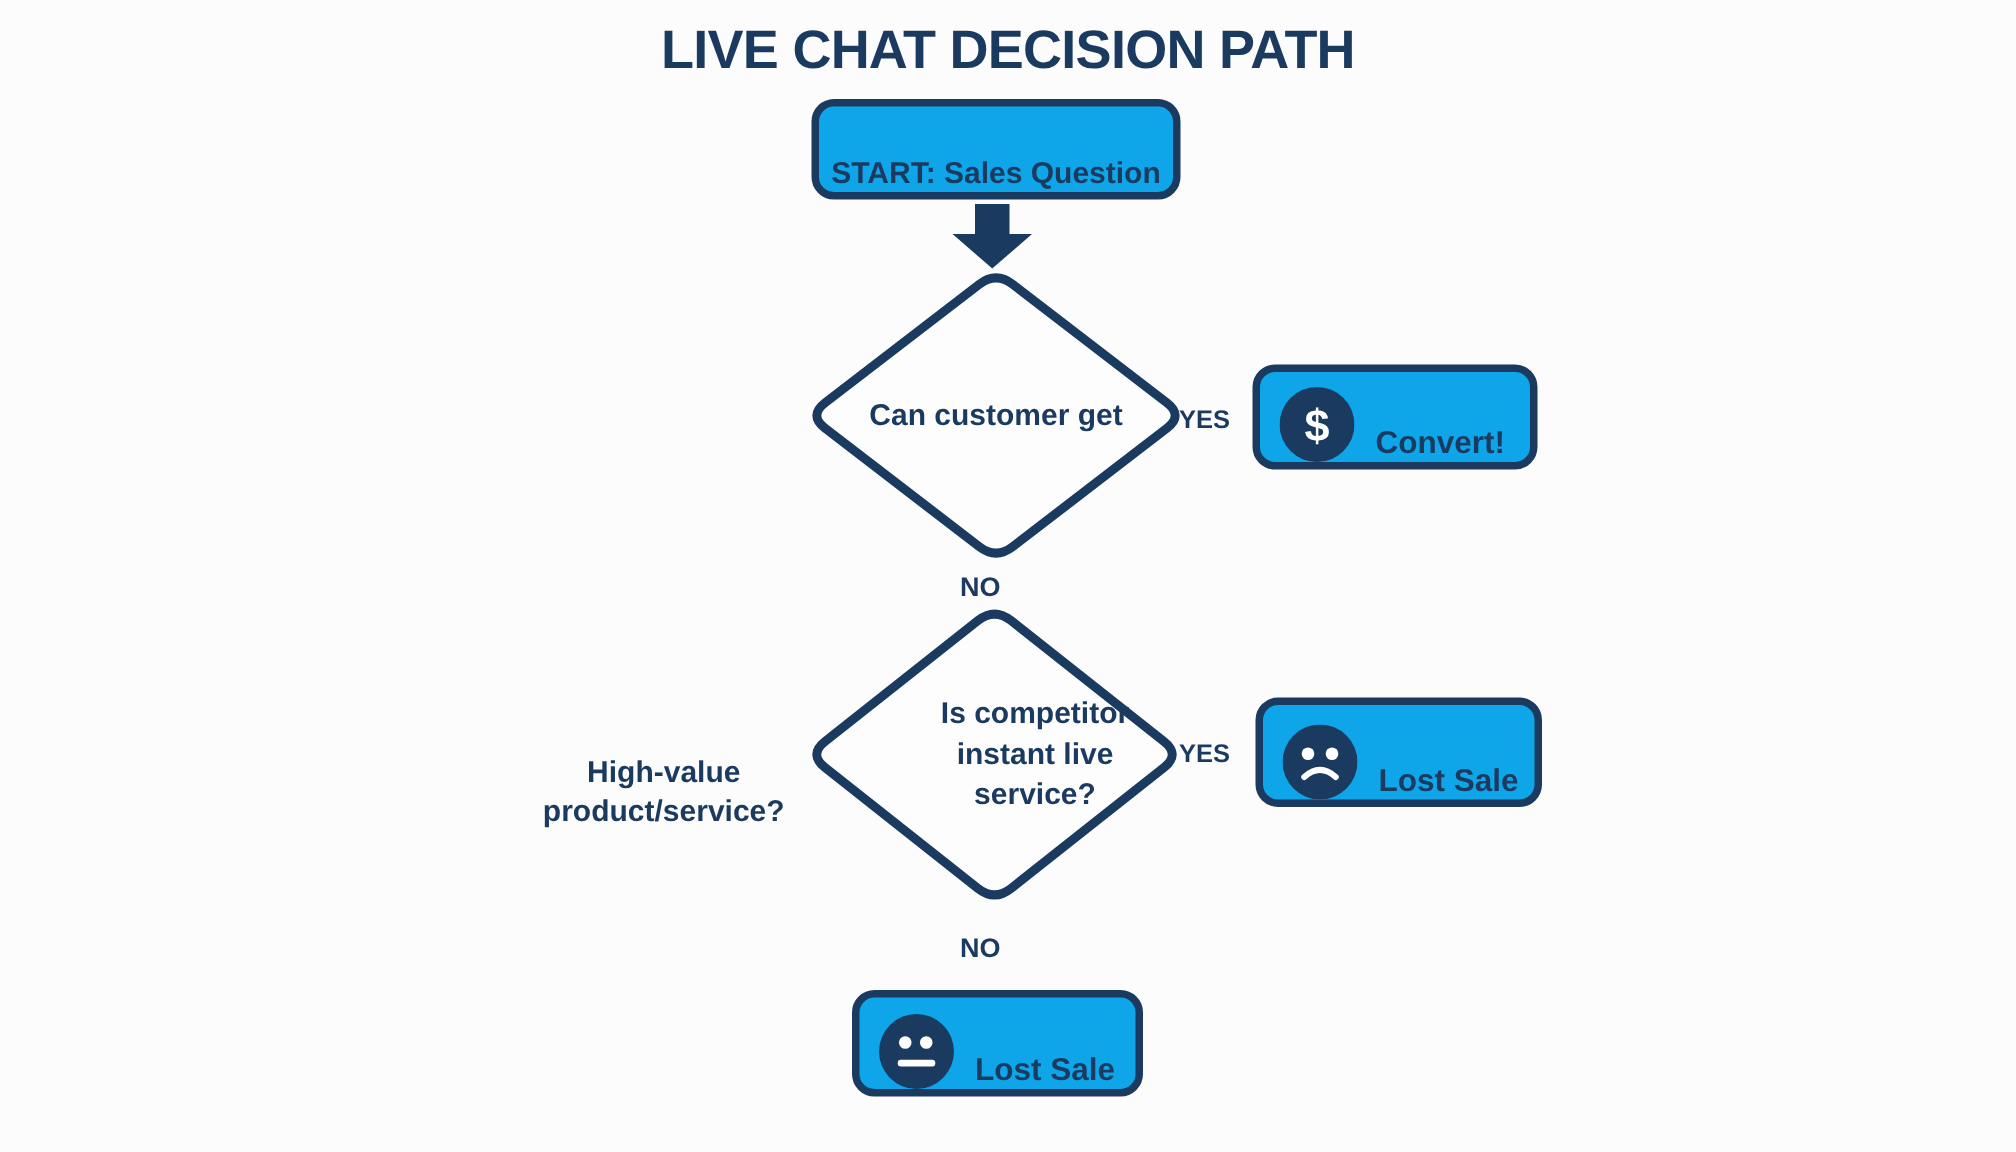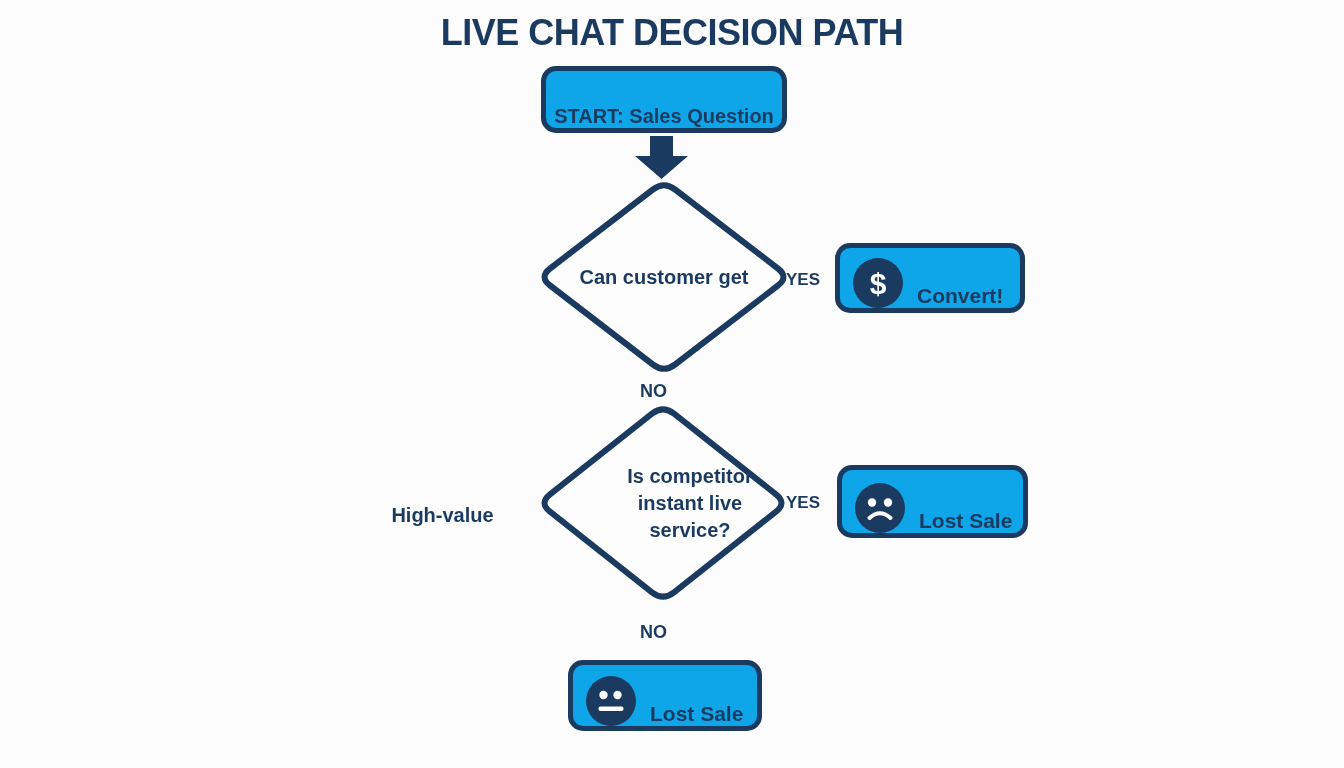--- a/index.html
+++ b/index.html
@@ -125,20 +125,21 @@
       <circle cx="25" cy="25" r="25" fill="#1b3a5f"></circle>
       <text x="25" y="36" text-anchor="middle" font-family="Liberation Sans, sans-serif" font-size="30" font-weight="bold" fill="#ffffff">$</text>
     </svg>
     <span>Convert!</span>
   </div>
 
   <div class="branch-label no-1">NO</div>
 
   <div class="side-note">
     <div>High-value</div>
+    <div>product/service?</div>
   </div>
 
   <svg class="shape" style="left:534px; top:400px;" width="258" height="206" viewBox="0 0 258 206">
     <path class="diamond-path" d="M 140 13.7 L 242 94.3 Q 253 103 242 111.7 L 140 192.3 Q 129 201 118 192.3 L 16 111.7 Q 5 103 16 94.3 L 118 13.7 Q 129 5 140 13.7 Z"></path>
   </svg>
   <div class="diamond-label d2-label">
     <span>Is competitor</span>
     <span>instant live</span>
     <span>service?</span>
   </div>

